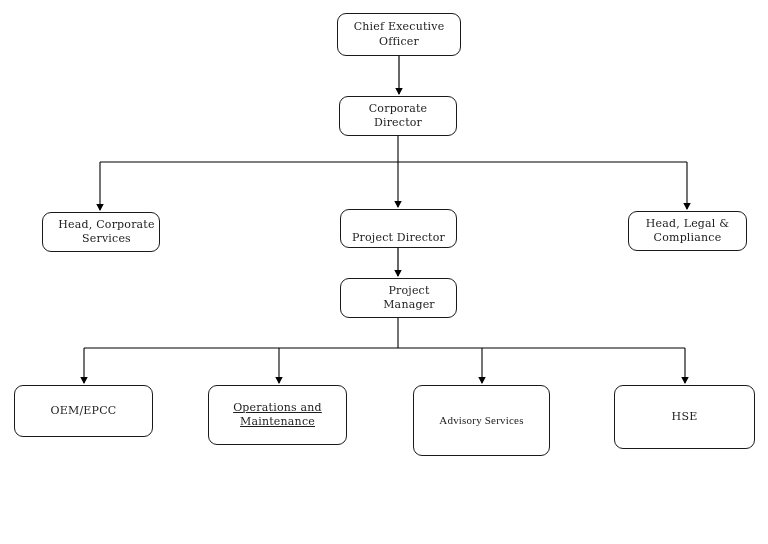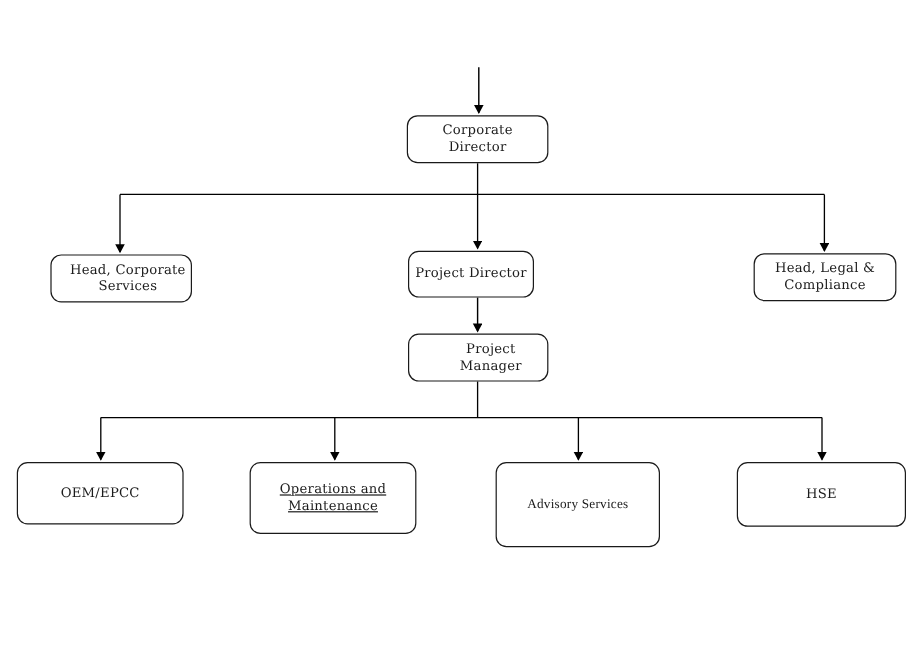--- a/index.html
+++ b/index.html
@@ -35,27 +35,27 @@
     font-size: 11px;
     line-height: 1.3;
     color: #1c1c1c;
     letter-spacing: 0.2px;
     padding: 2px 3px;
   }
   
   .node-ceo { left: 337px; top: 13px;  width: 124px; height: 43px; }
   .node-md  { left: 339px; top: 96px;  width: 118px; height: 40px; }
   .node-hcs { left: 42px;  top: 212px; width: 118px; height: 40px; padding-left: 14px; }
-  .node-pd  { left: 340px; top: 209px; width: 105px; height: 39px; }
+  .node-pd  { left: 340px; top: 209px; width: 117px; height: 39px; align-items: flex-end; }
   .node-hlc { left: 628px; top: 211px; width: 119px; height: 40px; }
   .node-pm  { left: 340px; top: 278px; width: 117px; height: 40px; padding-left: 24px; }
   .node-oem { left: 14px;  top: 385px; width: 139px; height: 52px; }
   .node-om  { left: 208px; top: 385px; width: 139px; height: 60px; text-decoration: underline; }
   .node-adv { left: 413px; top: 385px; width: 137px; height: 71px; font-family: Liberation Serif, serif; }
-  .node-hse { left: 614px; top: 385px; width: 141px; height: 54px; }
+  .node-hse { left: 614px; top: 385px; width: 141px; height: 64px; }
 </style>
 </head>
 <body>
 
 <div class="canvas">
 
   <svg class="connectors" viewBox="0 0 768 544" xmlns="http://www.w3.org/2000/svg">
     <defs>
       <marker id="arrow" markerWidth="10" markerHeight="10" refX="6.5" refY="4" orient="auto" markerUnits="userSpaceOnUse">
         <path d="M0,0 L7.5,4 L0,8 Z" fill="#000000"></path>
@@ -78,20 +78,23 @@
 
     <path d="M84,348 L84,383" stroke="#000" stroke-width="1.1" fill="none" marker-end="url(#arrow)"></path>
 
     <path d="M279,348 L279,383" stroke="#000" stroke-width="1.1" fill="none" marker-end="url(#arrow)"></path>
 
     <path d="M482,348 L482,383" stroke="#000" stroke-width="1.1" fill="none" marker-end="url(#arrow)"></path>
 
     <path d="M685,348 L685,383" stroke="#000" stroke-width="1.1" fill="none" marker-end="url(#arrow)"></path>
   </svg>
 
+  <div class="node node-ceo">
+    <span>Chief Executive Officer</span>
+  </div>
 
   <div class="node node-md">
     <span>Corporate Director</span>
   </div>
 
   <div class="node node-hcs">
     <span>Head, Corporate Services</span>
   </div>
 
   <div class="node node-pd">

